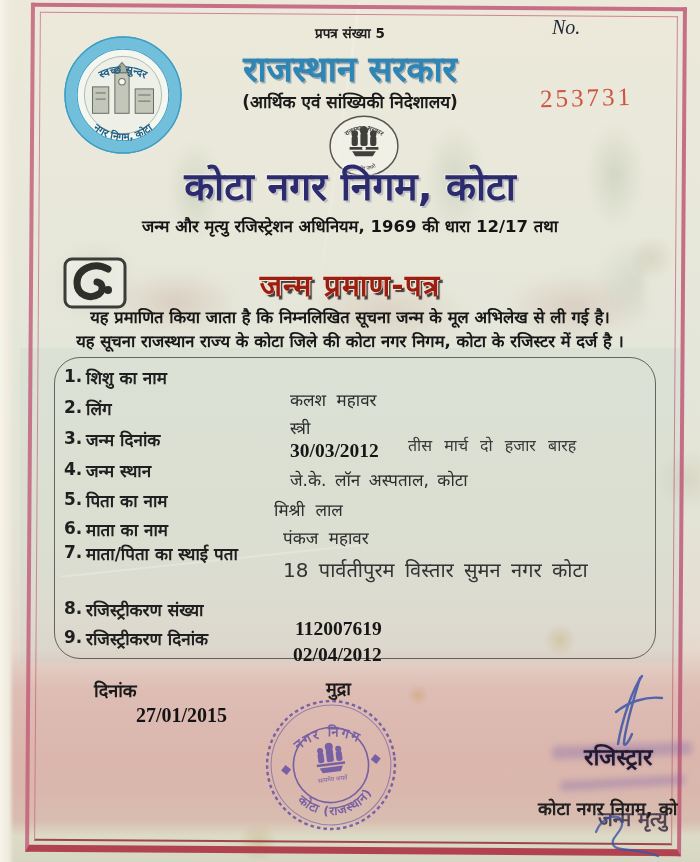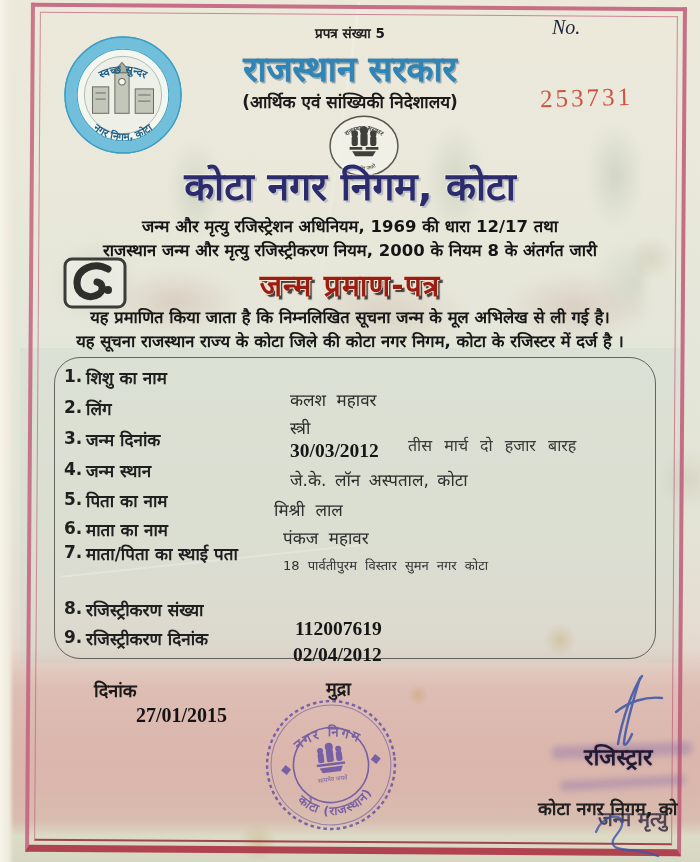--- a/index.html
+++ b/index.html
@@ -64,21 +64,21 @@
   .act1{top:214px;} .act2{top:238px;}
   .cert-title{top:264px;font-size:30px;font-weight:bold;color:#9c1d12;letter-spacing:1px;
     text-shadow:-1px -1px 0 #f0e6d4, 1px -1px 0 #f0e6d4, -1px 1px 0 #f0e6d4, 2.5px 2.5px 1px rgba(45,32,32,.85);}
   .certify{font-size:16.5px;font-weight:600;color:#171717;}
   .cert1{top:305px;} .cert2{top:329px;}
   .lbl{font-size:17px;font-weight:600;color:#1f1f1f;display:flex;}
   .lbl .n{width:22px;}
   .val{font-size:17px;font-weight:500;color:#2d2d2d;}
   .num-val{font-family:"Liberation Serif",serif;font-weight:bold;font-size:19.5px;color:#161616;}
   .words{font-size:16px;color:#3a3a3a;word-spacing:7px;}
-  .addr{font-size:13px;color:#333;word-spacing:4px;}
+  .addr{font-size:20px;color:#333;word-spacing:4px;}
   .foot-lbl{font-size:18px;font-weight:600;color:#1b1b1b;}
   .issue-date{font-family:"Liberation Serif",serif;font-weight:bold;font-size:20px;color:#141414;}
   .registrar{font-size:23px;font-weight:bold;color:#241a2e;text-shadow:0 0 3px rgba(110,80,160,.45);}
   .reg-dept{font-size:20px;font-weight:600;color:#3a2f45;opacity:.85;margin-top:29px;}
   .reg-org{font-size:18px;font-weight:600;color:#212121;}
   .smudge{background:rgba(112,86,168,.3);filter:blur(3px);border-radius:4px;}
   svg text{font-family:"DejaVu Sans","Liberation Sans",sans-serif;}
 </style>
 </head>
 <body>
@@ -157,21 +157,20 @@
         <textPath href="#em-top" startOffset="50%" text-anchor="middle">राजस्थान सरकार</textPath>
       </text>
       <text font-size="5" fill="#44443f">
         <textPath href="#em-bot" startOffset="50%" text-anchor="middle">सत्यमेव जयते</textPath>
       </text>
     </svg>
   </div>
 
   <div class="abs ctr muni-title">कोटा नगर निगम, कोटा</div>
   <div class="abs ctr act act1">जन्म और मृत्यु रजिस्ट्रेशन अधिनियम, 1969 की धारा 12/17 तथा</div>
-  <div class="abs ctr act act2">राजस्थान जन्म और मृत्यु रजिस्ट्रीकरण नियम, 2000 के नियम 8 के अंतर्गत जारी</div>
 
   <div class="abs" style="left:62px;top:256px;width:66px;height:54px;">
     <svg width="66" height="54" viewBox="0 0 66 54">
       <rect x="3" y="3" width="60" height="48" rx="7" fill="rgba(244,244,238,.55)" stroke="#3c3c38" stroke-width="3"></rect>
       <path d="M 46 13 C 32 5, 15 13, 15 27 C 15 39, 28 44, 37 38 C 42 34, 41 27, 35 26" fill="none" stroke="#2e2e2a" stroke-width="7" stroke-linecap="round"></path>
       <circle cx="46" cy="34" r="4" fill="#2e2e2a"></circle>
     </svg>
   </div>
 
   <div class="abs ctr certify cert1">यह प्रमाणित किया जाता है कि निम्नलिखित सूचना जन्म के मूल अभिलेख से ली गई है।</div>

